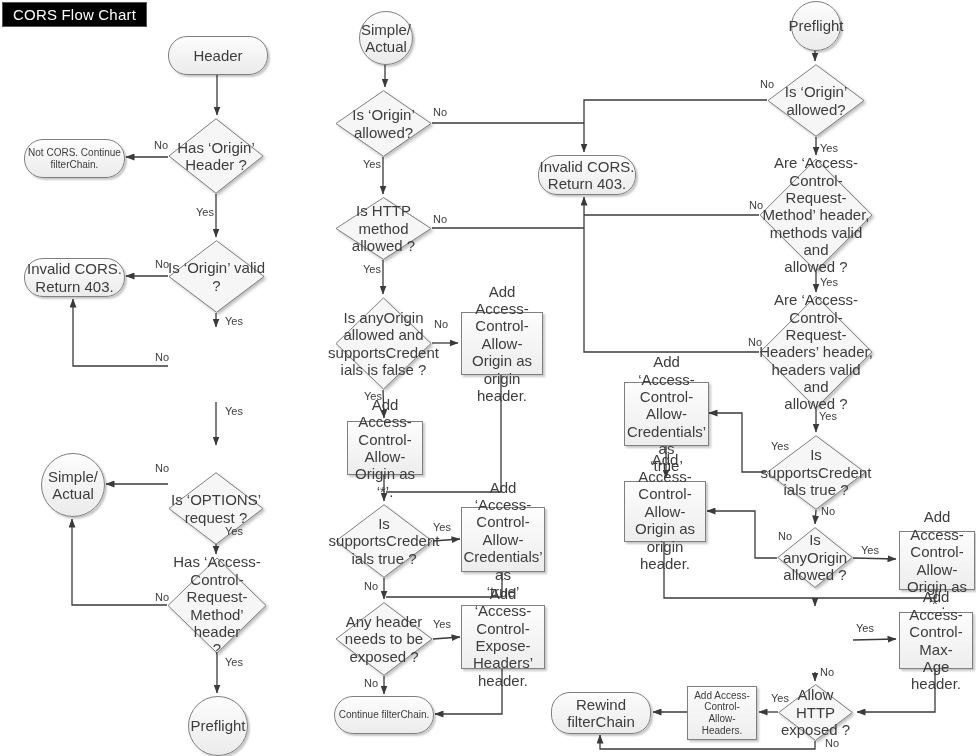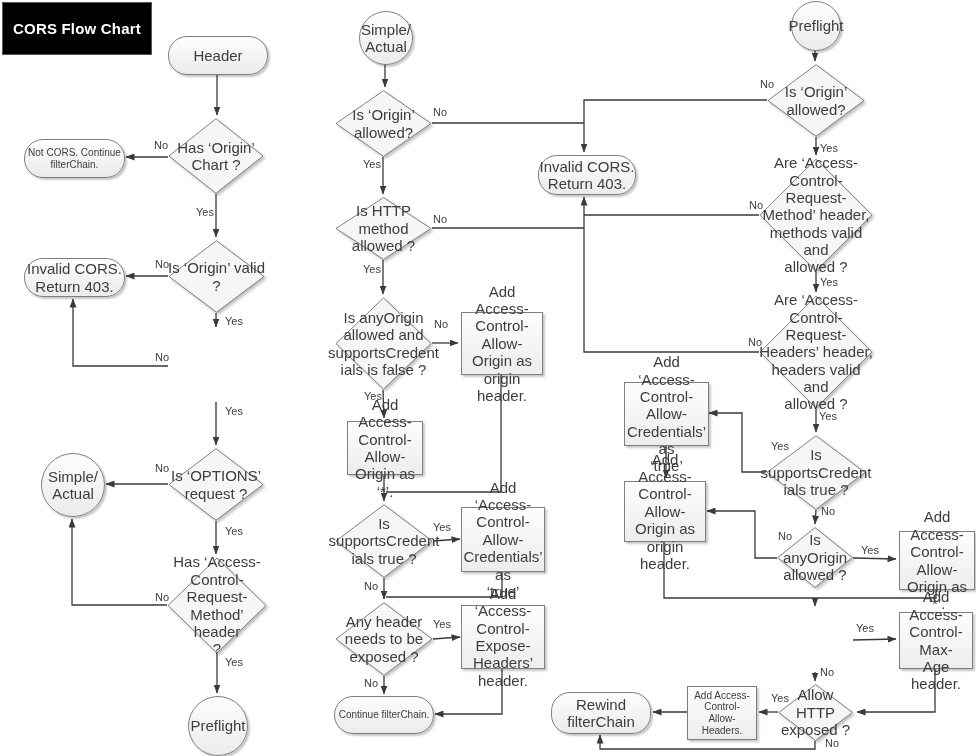--- a/index.html
+++ b/index.html
@@ -15,21 +15,21 @@
   .rect{background:linear-gradient(180deg,#fdfdfd,#ededed);border:1px solid #7f7f7f;
         box-shadow:2px 2px 2px rgba(0,0,0,0.22);}
   .diamond{background:transparent;}
   .diamond svg{position:absolute;left:0;top:0;width:100%;height:100%;
                filter:drop-shadow(2px 2px 1.5px rgba(0,0,0,0.25));}
   .diamond polygon{fill:#f6f6f6;stroke:#7f7f7f;stroke-width:1;vector-effect:non-scaling-stroke;}
   .diamond .lbl{position:relative;z-index:2;}
   .small{font-size:10px;}
   .elabel{position:absolute;z-index:3;font-size:11px;color:#3d3d3d;}
   .title{position:absolute;left:2px;top:2px;z-index:4;background:#000000;color:#ffffff;
-         border:1px solid #555;padding:17px 10px;font-size:15px;letter-spacing:0.2px;font-weight:bold;}
+         border:1px solid #555;padding:3px 10px;font-size:15px;letter-spacing:0.2px;}
 </style>
 </head>
 <body>
 
 <div class="canvas">
 
   <svg class="wires" viewBox="0 0 976 756" fill="none" stroke="#3a3a3a" stroke-width="1.3">
     <defs>
       <marker id="arw" markerWidth="9" markerHeight="7" refX="8.5" refY="3.5" orient="auto" markerUnits="userSpaceOnUse">
         <path d="M0,0 L9,3.5 L0,7 Z" fill="#3a3a3a" stroke="none"></path>
@@ -86,29 +86,29 @@
     <path d="M687,712 H653" marker-end="url(#arw)"></path>
     <path d="M815,741 V749 H600 V735" marker-end="url(#arw)"></path>
   </svg>
 
   <div class="title">CORS Flow Chart</div>
 
   <div class="node stadium" style="left:168px;top:36px;width:98px;height:37px"><span class="lbl">Header</span></div>
   <div class="node diamond" style="left:168px;top:118px;width:96px;height:76px"><svg viewBox="0 0 100 100" preserveAspectRatio="none">
         <polygon points="50,1 99,50 50,99 1,50"></polygon>
       </svg><span class="lbl">Has ‘Origin’
-Chart ?</span></div>
+Header ?</span></div>
   <div class="node stadium small" style="left:24px;top:139px;width:99px;height:37px"><span class="lbl">Not CORS. Continue
 filterChain.</span></div>
   <div class="node diamond" style="left:168px;top:240px;width:97px;height:73px"><svg viewBox="0 0 100 100" preserveAspectRatio="none">
         <polygon points="50,1 99,50 50,99 1,50"></polygon>
       </svg><span class="lbl">Is ‘Origin’ valid ?</span></div>
   <div class="node stadium" style="left:24px;top:258px;width:99px;height:37px"><span class="lbl">Invalid CORS.
 Return 403.</span></div>
-  <div class="node diamond" style="left:168px;top:448px;width:96px;height:73px"><svg viewBox="0 0 100 100" preserveAspectRatio="none">
+  <div class="node diamond" style="left:168px;top:472px;width:96px;height:73px"><svg viewBox="0 0 100 100" preserveAspectRatio="none">
         <polygon points="50,1 99,50 50,99 1,50"></polygon>
       </svg><span class="lbl">Is ‘OPTIONS’
 request ?</span></div>
   <div class="node circle" style="left:41px;top:453px;width:62px;height:62px"><span class="lbl">Simple/
 Actual</span></div>
   <div class="node diamond" style="left:167px;top:557px;width:100px;height:97px"><svg viewBox="0 0 100 100" preserveAspectRatio="none">
         <polygon points="50,1 99,50 50,99 1,50"></polygon>
       </svg><span class="lbl">Has ‘Access-
 Control-Request-
 Method’ header

